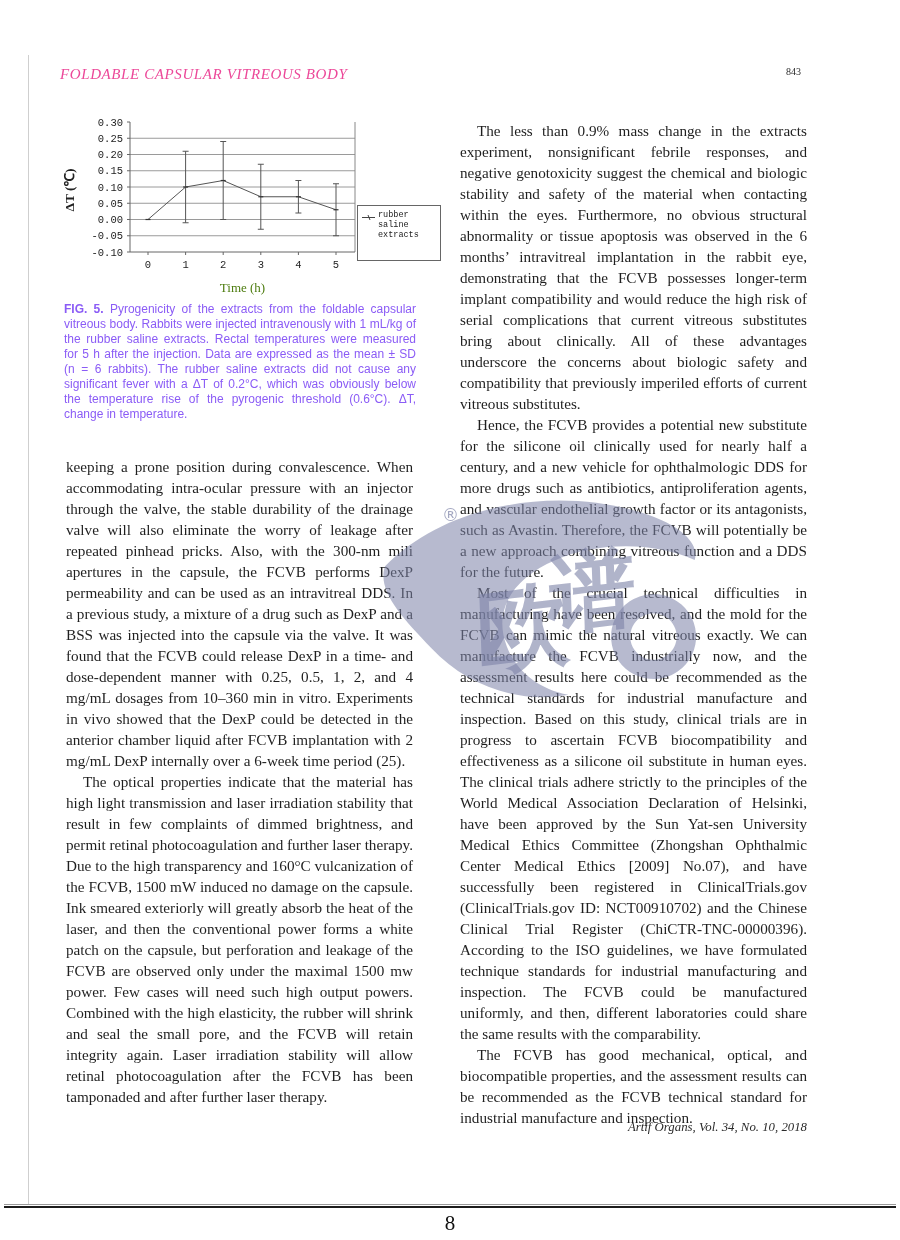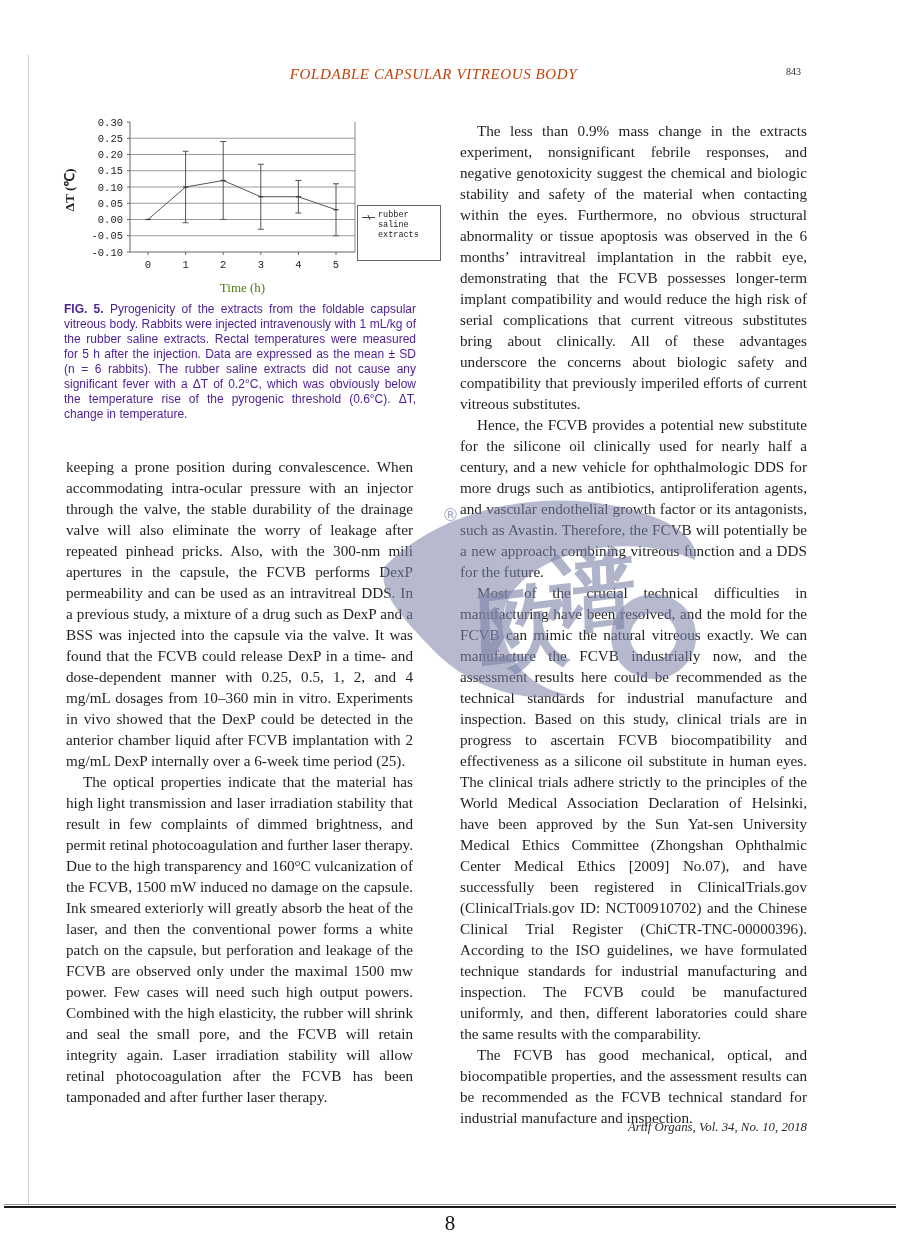--- a/index.html
+++ b/index.html
@@ -5,38 +5,38 @@
   * { margin:0; padding:0; box-sizing:border-box; }
   html,body { background:#ffffff; }
   .page {
     position:relative; width:900px; height:1240px; background:#ffffff;
     font-family:"Liberation Serif", serif; color:#1f1f1f; overflow:hidden;
   }
   .left-rule { position:absolute; left:28px; top:55px; width:1px; height:1150px; background:#cfcfcf; }
 
   
   .running-header { position:absolute; left:60px; top:66px; width:747px; height:22px; }
-  .rh-title { display:block; text-align:center; font-style:italic; font-size:15px; letter-spacing:0.6px; color:#c2410c; }
+  .rh-title { display:block; text-align:left; font-style:italic; font-size:15px; letter-spacing:0.6px; color:#ec4899; }
   .rh-page { position:absolute; right:6px; top:0; font-size:10px; color:#2a2a2a; }
 
   
   .chart { position:absolute; left:62px; top:112px; width:378px; height:192px; }
   .chart svg.plot { position:absolute; left:0; top:0; }
   .chart text.tick { font-family:"Liberation Mono", monospace; font-size:10.5px; fill:#222; }
   .ylabel { position:absolute; left:-57px; top:68px; width:130px; height:20px; line-height:20px;
     text-align:center; transform:rotate(-90deg); font-size:13.5px; font-weight:600; color:#222; }
   .xlabel { position:absolute; left:68px; top:168px; width:225px; text-align:center; font-size:13px; color:#4d7c0f; }
   .legend { position:absolute; left:295px; top:93px; width:84px; min-height:40px; border:1px solid #666;
     background:#fff; padding:4px 2px 20px 4px; display:flex; align-items:flex-start; gap:2px;
     font-family:"Liberation Mono", monospace; font-size:8.5px; line-height:10px; color:#222; }
   .legend-marker { flex:0 0 auto; margin-top:3px; }
 
   
   .caption { position:absolute; left:64px; top:302px; width:352px; text-align:justify;
-    font-family:"Liberation Sans", sans-serif; font-size:12px; line-height:15px; color:#4c1d95; }
+    font-family:"Liberation Sans", sans-serif; font-size:12px; line-height:15px; color:#8b5cf6; }
 
   
   .col { position:absolute; width:347px; text-align:justify; font-size:15.2px; line-height:21px; }
   .col-left { left:66px; top:456px; }
   .col-right { left:460px; top:120px; }
   .body-p { text-indent:17px; }
   .body-p.no-indent { text-indent:0; }
   .conclusion { text-align:center; font-size:15px; font-weight:bold; letter-spacing:0.3px;
     margin-top:20px; margin-bottom:14px; color:#1a1a1a; }
 

